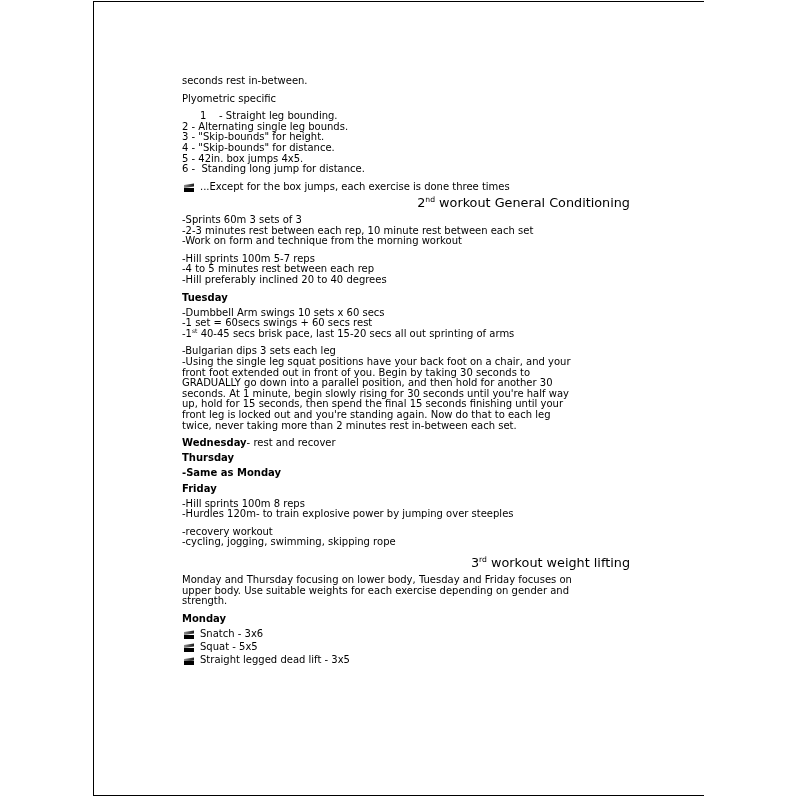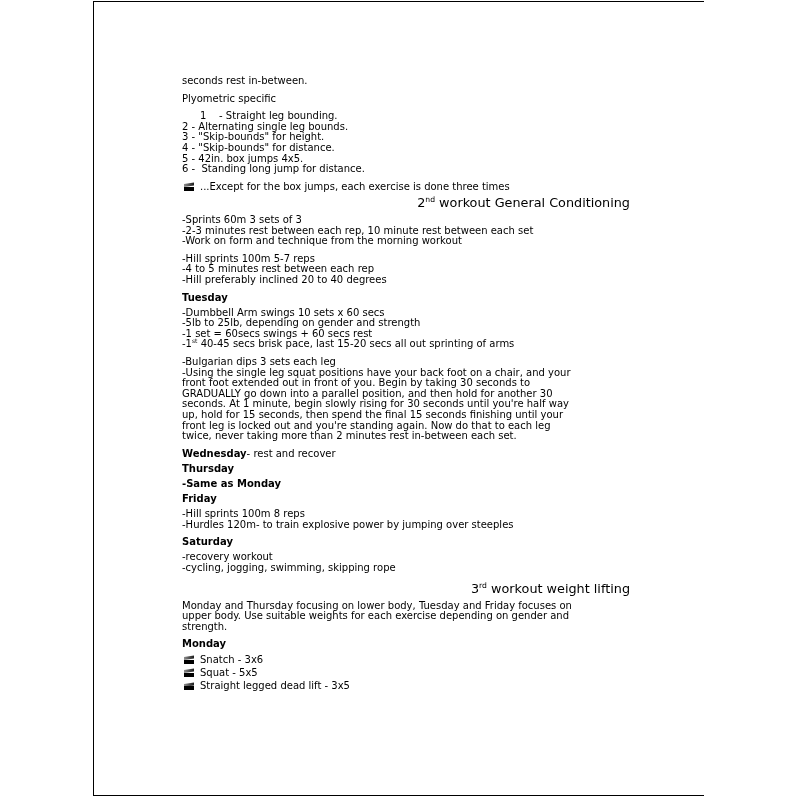--- a/index.html
+++ b/index.html
@@ -3,21 +3,21 @@
 <meta charset="utf-8">
 <style>
   html,body{margin:0;padding:0;width:800px;height:800px;background:#ffffff;}
   .canvas{position:relative;width:704px;height:800px;background:#ffffff;overflow:hidden;
           font-family:"DejaVu Sans",sans-serif;color:#000;}
   .page{position:absolute;left:93px;top:1px;width:614px;height:795px;background:#fff;
         border:1px solid #000;box-sizing:border-box;}
   .content{position:absolute;left:88px;top:74px;width:448px;font-size:10px;line-height:10.6px;color:#000;}
   .block{margin:0 0 7px 0;}
   .block.day{margin:0 0 4.5px 0;}
-  .block.bullet{margin:0 0 2.7px 0;display:flex;align-items:flex-start;}
+  .block.bullet{margin:0 0 2.7px 0;display:flex;align-items:center;}
   .block.heading{font-size:12.8px;line-height:15px;margin:2.5px 0 5px 0;text-align:right;}
   .line{white-space:pre-wrap;}
   .sup{font-size:0.6em;vertical-align:super;line-height:0;}
   .bullet-text{display:block;}
   .clap-icon{position:relative;display:inline-block;flex:0 0 10px;width:10px;height:8px;
              margin:1px 6px 0 2px;}
   .clap-icon::before{content:"";position:absolute;left:0;bottom:3.5px;width:10px;height:3px;
              background:linear-gradient(90deg,#8d8d8d,#1c1c1c);
              transform:skewY(-9deg);transform-origin:left bottom;}
   .clap-icon::after{content:"";position:absolute;left:0;bottom:0;width:10px;height:4px;background:#000;}
@@ -59,21 +59,20 @@
         <div class="block para">
           <div class="line"><span>-Hill sprints 100m 5-7 reps</span></div>
           <div class="line"><span>-4 to 5 minutes rest between each rep</span></div>
           <div class="line"><span>-Hill preferably inclined 20 to 40 degrees</span></div>
         </div>
         <div class="block day">
           <div class="line"><span style="font-weight: bold;">Tuesday</span></div>
         </div>
         <div class="block para">
           <div class="line"><span>-Dumbbell Arm swings 10 sets x 60 secs</span></div>
-          <div class="line"><span>-5lb to 25lb, depending on gender and strength</span></div>
           <div class="line"><span>-1 set = 60secs swings + 60 secs rest</span></div>
           <div class="line"><span>-1</span><span class="sup">st</span><span> 40-45 secs brisk pace, last 15-20 secs all out sprinting of arms</span></div>
         </div>
         <div class="block para">
           <div class="line"><span>-Bulgarian dips 3 sets each leg</span></div>
           <div class="line"><span>-Using the single leg squat positions have your back foot on a chair, and your</span></div>
           <div class="line"><span>front foot extended out in front of you. Begin by taking 30 seconds to</span></div>
           <div class="line"><span>GRADUALLY go down into a parallel position, and then hold for another 30</span></div>
           <div class="line"><span>seconds. At 1 minute, begin slowly rising for 30 seconds until you're half way</span></div>
           <div class="line"><span>up, hold for 15 seconds, then spend the final 15 seconds finishing until your</span></div>
@@ -88,23 +87,20 @@
         </div>
         <div class="block day">
           <div class="line"><span style="font-weight: bold;">-Same as Monday</span></div>
         </div>
         <div class="block day">
           <div class="line"><span style="font-weight: bold;">Friday</span></div>
         </div>
         <div class="block para">
           <div class="line"><span>-Hill sprints 100m 8 reps</span></div>
           <div class="line"><span>-Hurdles 120m- to train explosive power by jumping over steeples</span></div>
-        </div>
-        <div class="block day">
-          <div class="line"><span style="font-weight: bold;">Saturday</span></div>
         </div>
         <div class="block para">
           <div class="line"><span>-recovery workout</span></div>
           <div class="line"><span>-cycling, jogging, swimming, skipping rope</span></div>
         </div>
         <div class="block heading">
           <div class="line"><span>3</span><span class="sup">rd</span><span> workout weight lifting</span></div>
         </div>
         <div class="block para">
           <div class="line"><span>Monday and Thursday focusing on lower body, Tuesday and Friday focuses on</span></div>

